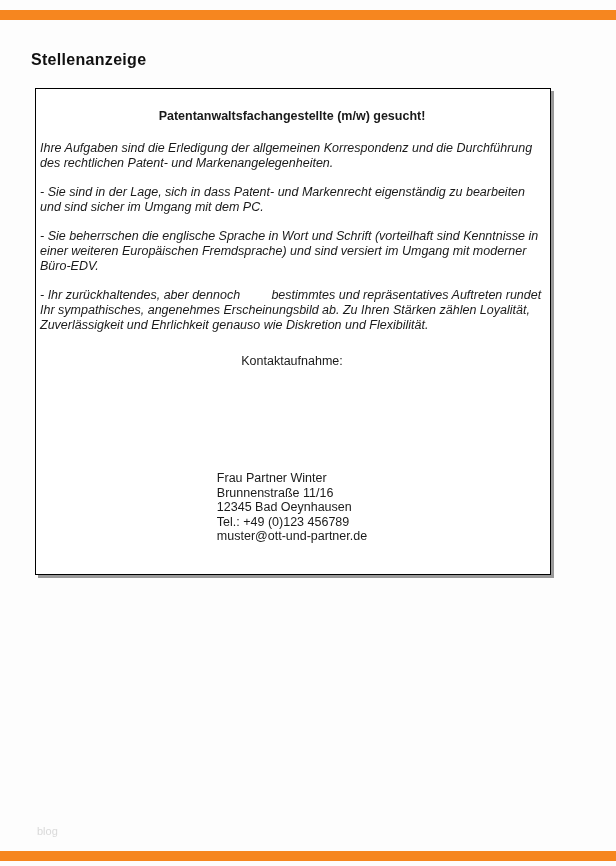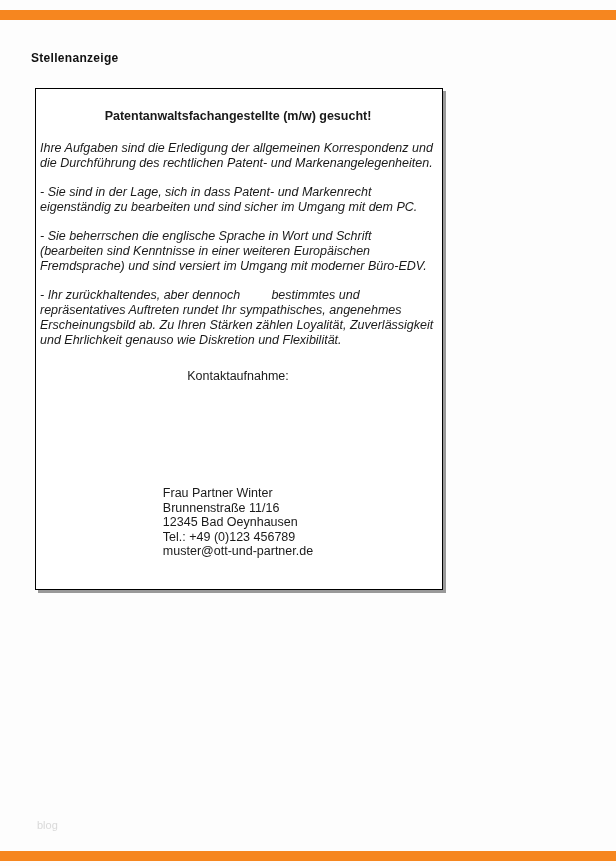--- a/index.html
+++ b/index.html
@@ -20,30 +20,30 @@
     height: 10px;
     background: #f6861f;
   }
   .accent-bar.top { top: 10px; }
   .accent-bar.bottom { bottom: 5px; }
   .page-title {
     position: absolute;
     top: 51px;
     left: 31px;
     margin: 0;
-    font-size: 12px;
+    font-size: 16px;
     font-weight: bold;
     color: #111;
     letter-spacing: 0.3px;
   }
   .ad-box {
     position: absolute;
     top: 88px;
     left: 35px;
-    width: 408px;
+    width: 516px;
     border: 1px solid #000;
     background: #fff;
     box-shadow: 3px 3px 0 #999;
     padding: 20px 6px 30px 4px;
     font-size: 12.5px;
     line-height: 15px;
   }
   .ad-heading {
     text-align: center;
     font-weight: bold;
@@ -63,40 +63,40 @@
   }
   .contact-label {
     flex: 0 0 117px;
   }
   .contact-lines .contact-line {
     line-height: 14.5px;
   }
   .watermark {
     position: absolute;
     left: 37px;
-    bottom: 35px;
+    bottom: 29px;
     font-size: 11px;
     color: #d9d9d9;
   }
 </style>
 </head>
 <body>
 
 <div class="page">
 
   <div class="accent-bar top"></div>
 
   <h1 class="page-title">Stellenanzeige</h1>
 
   <div class="ad-box">
     <p class="ad-heading">Patentanwaltsfachangestellte (m/w) gesucht!</p>
 
     <p class="para">Ihre Aufgaben sind die Erledigung der allgemeinen Korrespondenz und die Durchführung des rechtlichen Patent- und Markenangelegenheiten.</p>
     <p class="para">- Sie sind in der Lage, sich in dass Patent- und Markenrecht eigenständig zu bearbeiten und sind sicher im Umgang mit dem PC.</p>
-    <p class="para">- Sie beherrschen die englische Sprache in Wort und Schrift (bearbeiten sind Kenntnisse in einer weiteren Europäischen Fremdsprache) und sind versiert im Umgang mit moderner Büro-EDV.</p>
+    <p class="para">- Sie beherrschen die englische Sprache in Wort und Schrift (vorteilhaft sind Kenntnisse in einer weiteren Europäischen Fremdsprache) und sind versiert im Umgang mit moderner Büro-EDV.</p>
     <p class="para last">- Ihr zurückhaltendes, aber dennoch         bestimmtes und repräsentatives Auftreten rundet Ihr sympathisches, angenehmes Erscheinungsbild ab. Zu Ihren Stärken zählen Loyalität, Zuverlässigkeit und Ehrlichkeit genauso wie Diskretion und Flexibilität.</p>
 
     <div class="contact">
       <div class="contact-label">Kontaktaufnahme:</div>
       <div class="contact-lines">
         <div class="contact-line">Frau Partner Winter</div>
         <div class="contact-line">Brunnenstraße 11/16</div>
         <div class="contact-line">12345 Bad Oeynhausen</div>
         <div class="contact-line">Tel.: +49 (0)123 456789</div>
         <div class="contact-line">muster@ott-und-partner.de</div>

